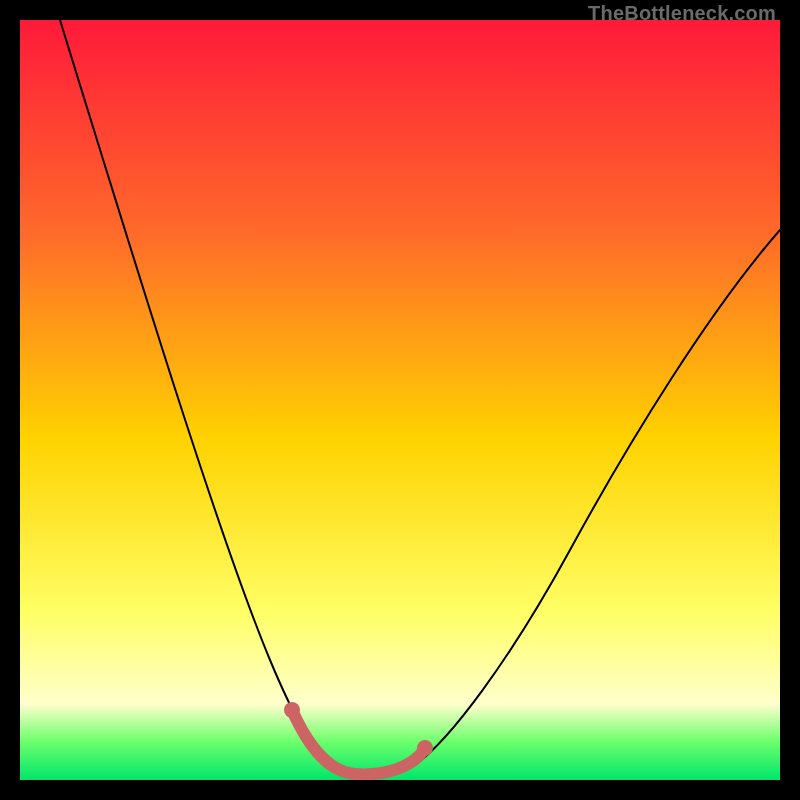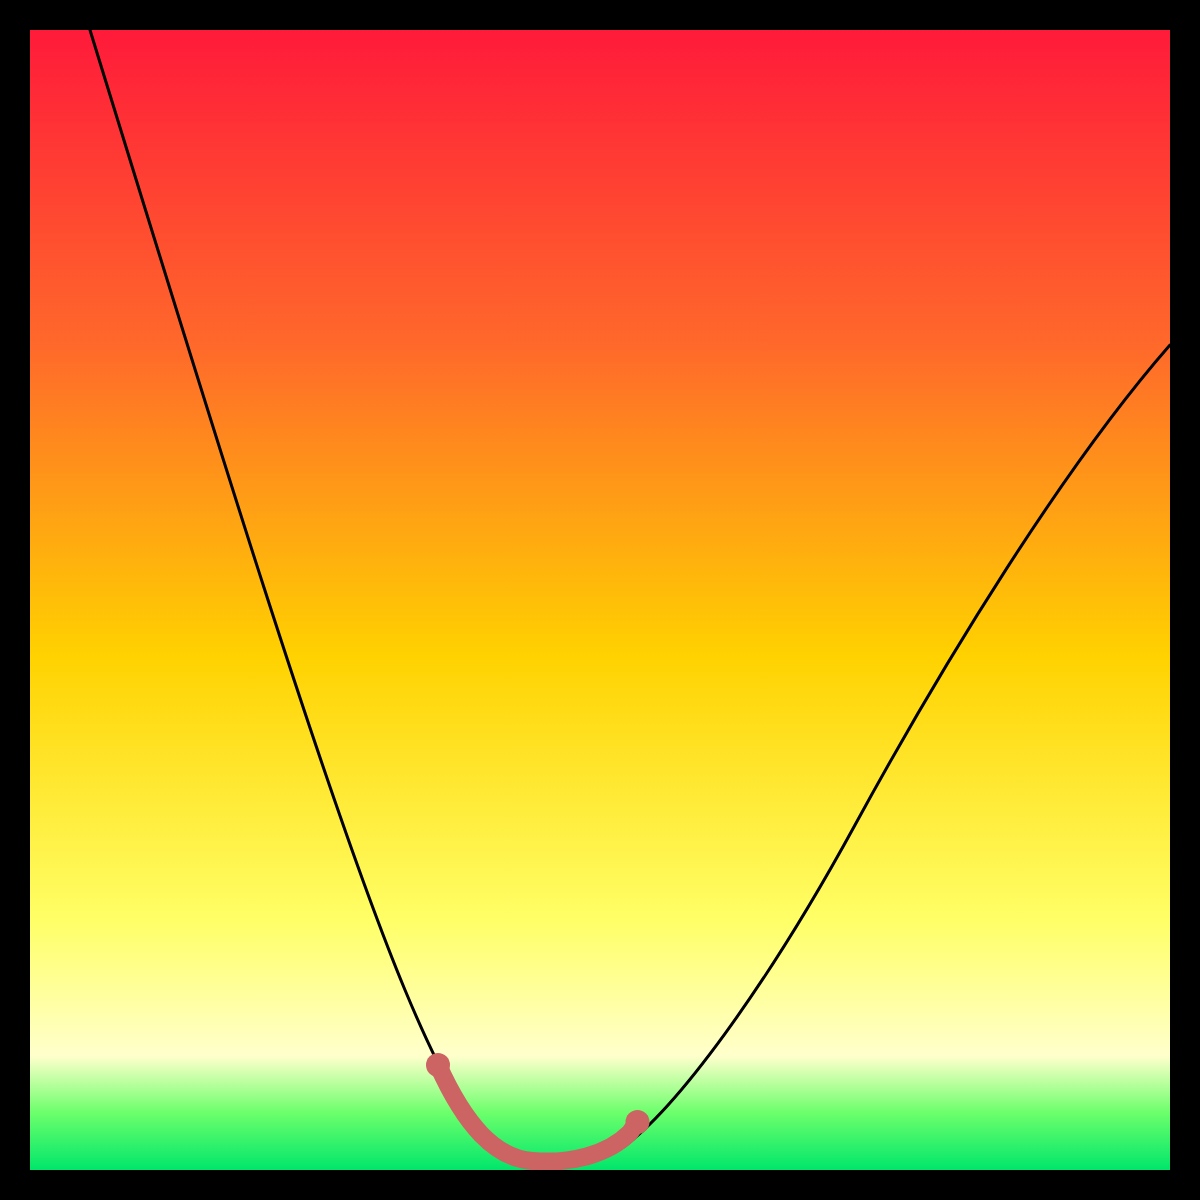--- a/index.html
+++ b/index.html
@@ -91,13 +91,14 @@
       <path class="curve-highlight" stroke-width="12" d="M 272 690
            C 290 730, 310 752, 335 754
            C 360 756, 385 750, 400 735
            L 405 728" stroke="#cd6464"></path>
       <circle class="dot" cx="272" cy="690" r="8"></circle>
       <circle class="dot" cx="405" cy="728" r="8"></circle>
     </svg>
 
   </div>
 
+  <div class="watermark">TheBottleneck.com</div>
 </div>
 
 </body></html>

